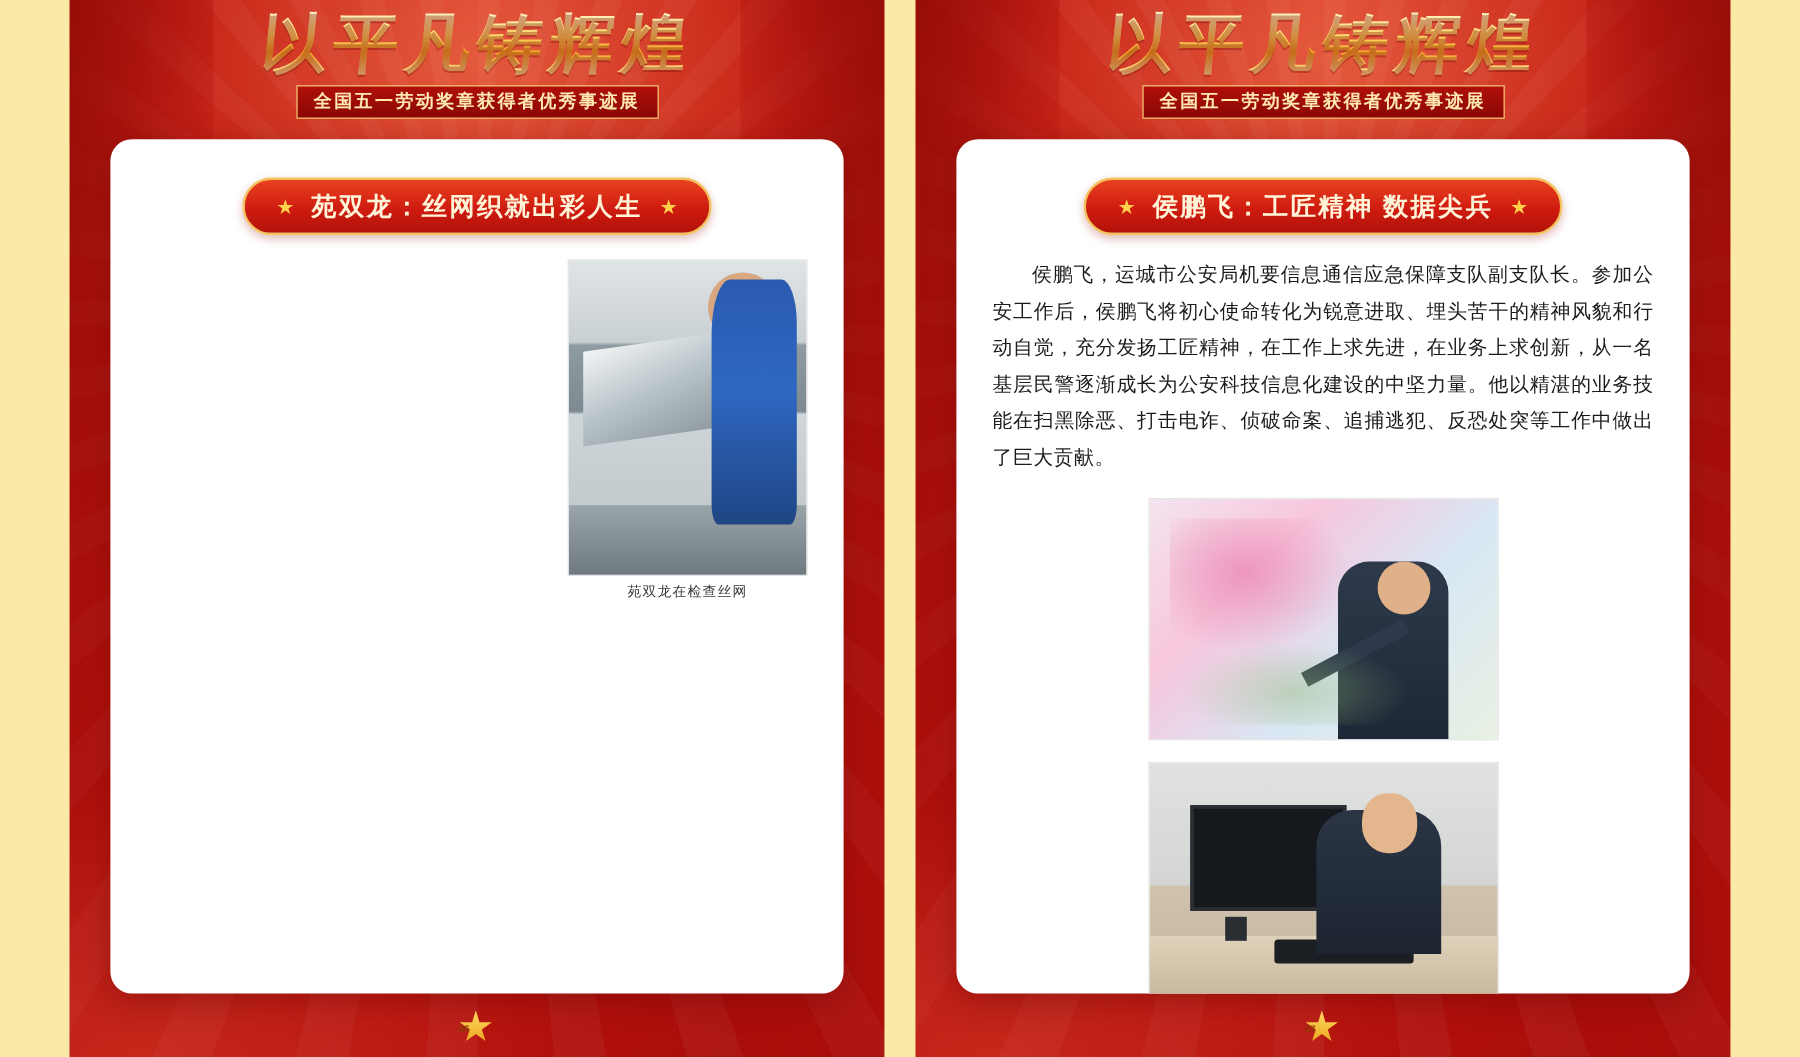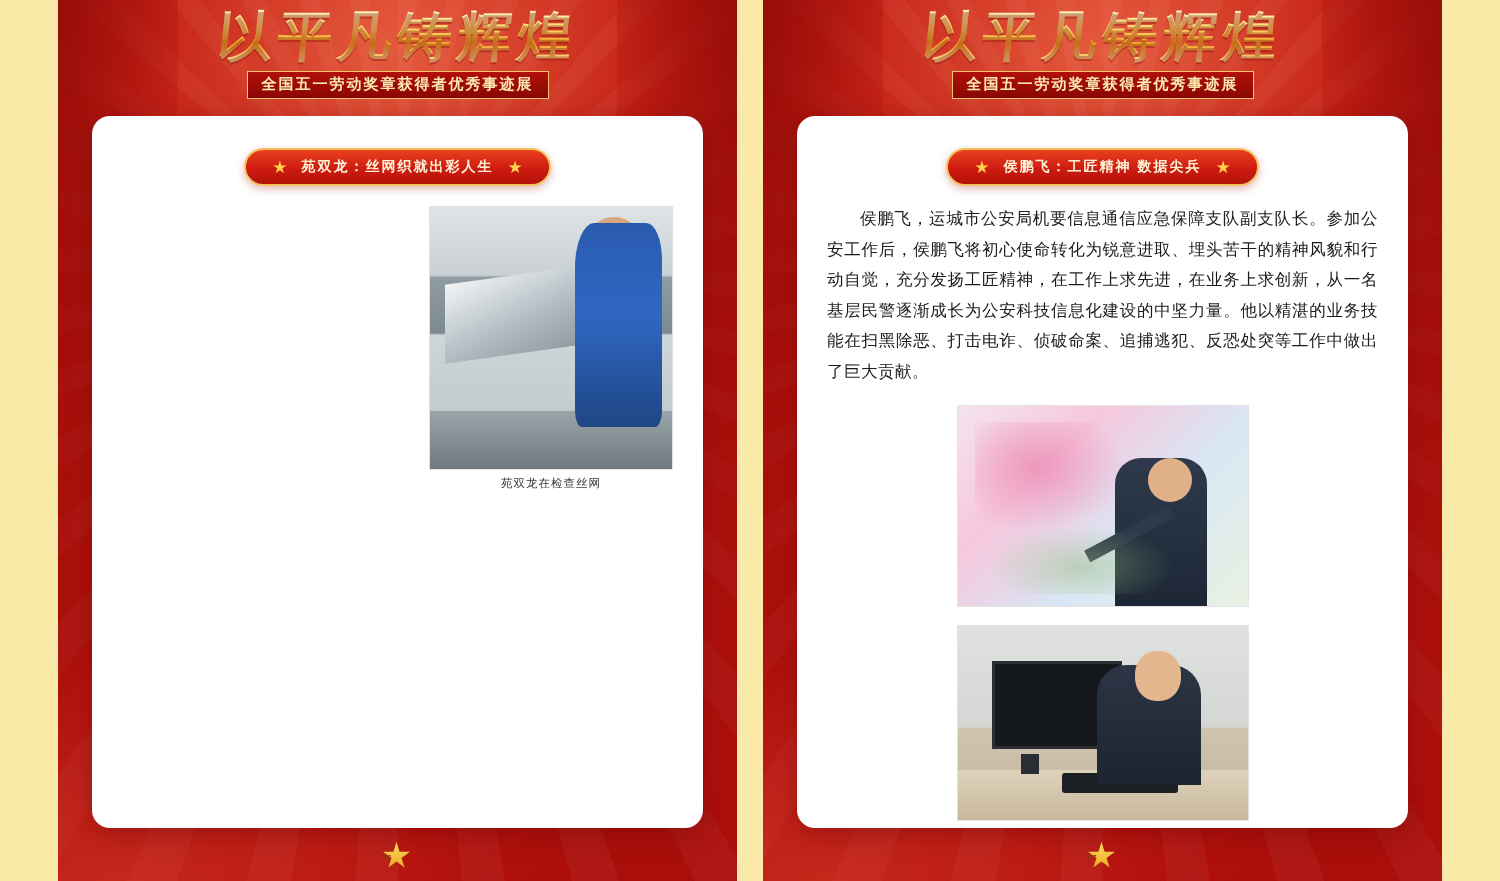--- a/index.html
+++ b/index.html
@@ -138,41 +138,41 @@
     gap: 14px;
     box-shadow: 0 3px 8px rgba(150,20,10,0.3);
   }
   .title-pill .star {
     color: #ffd24a;
     font-size: 17px;
     line-height: 1;
   }
   .title-pill .pill-text {
     color: #fff4d8;
-    font-size: 14px;
+    font-size: 21px;
     font-weight: 700;
     letter-spacing: 2px;
     white-space: nowrap;
   }
 
   .body-text {
     font-family: "DejaVu Serif", serif;
     font-size: 16.5px;
     line-height: 1.85;
     color: #1b1b1b;
     text-align: justify;
     text-indent: 2em;
     letter-spacing: 0.5px;
   }
 
   
   .float-img {
     float: right;
     margin: 2px 0 6px 16px;
-    width: 244px;
+    width: 200px;
   }
   .photo {
     width: 100%;
     background: #cfd6db;
     border: 1px solid #e3e3e3;
     display: block;
     position: relative;
     overflow: hidden;
   }
   .caption {

